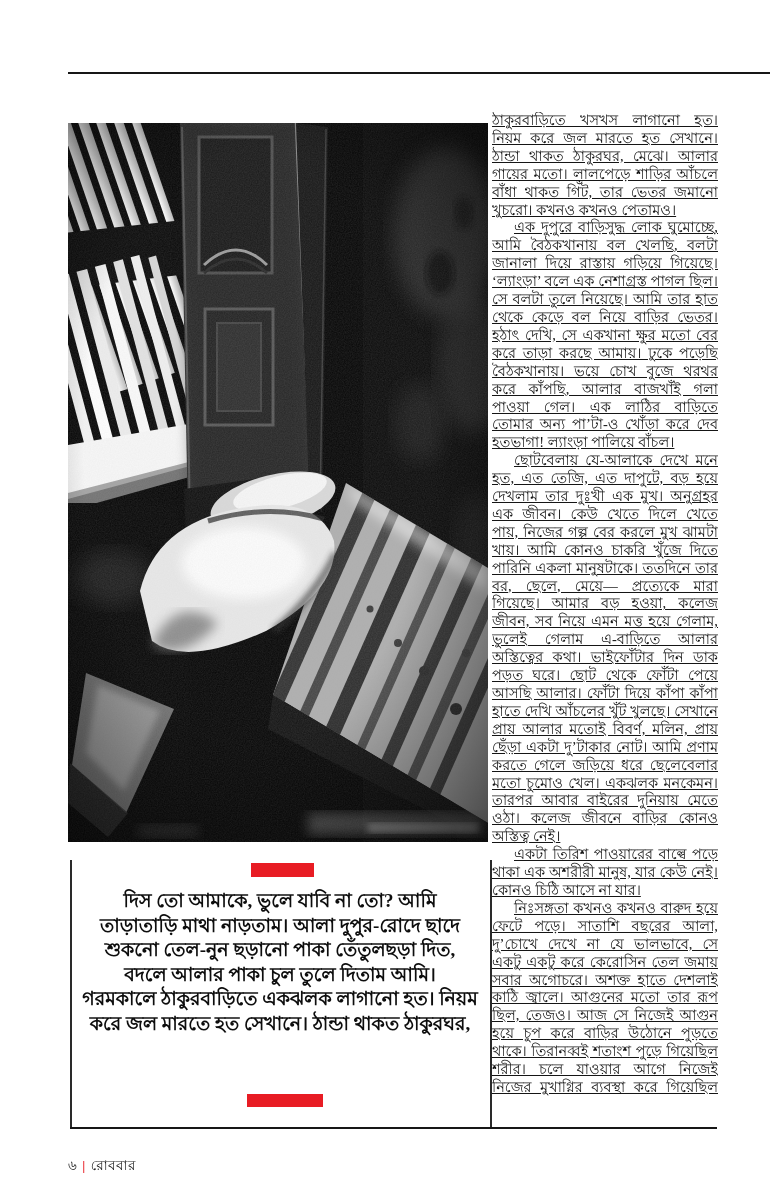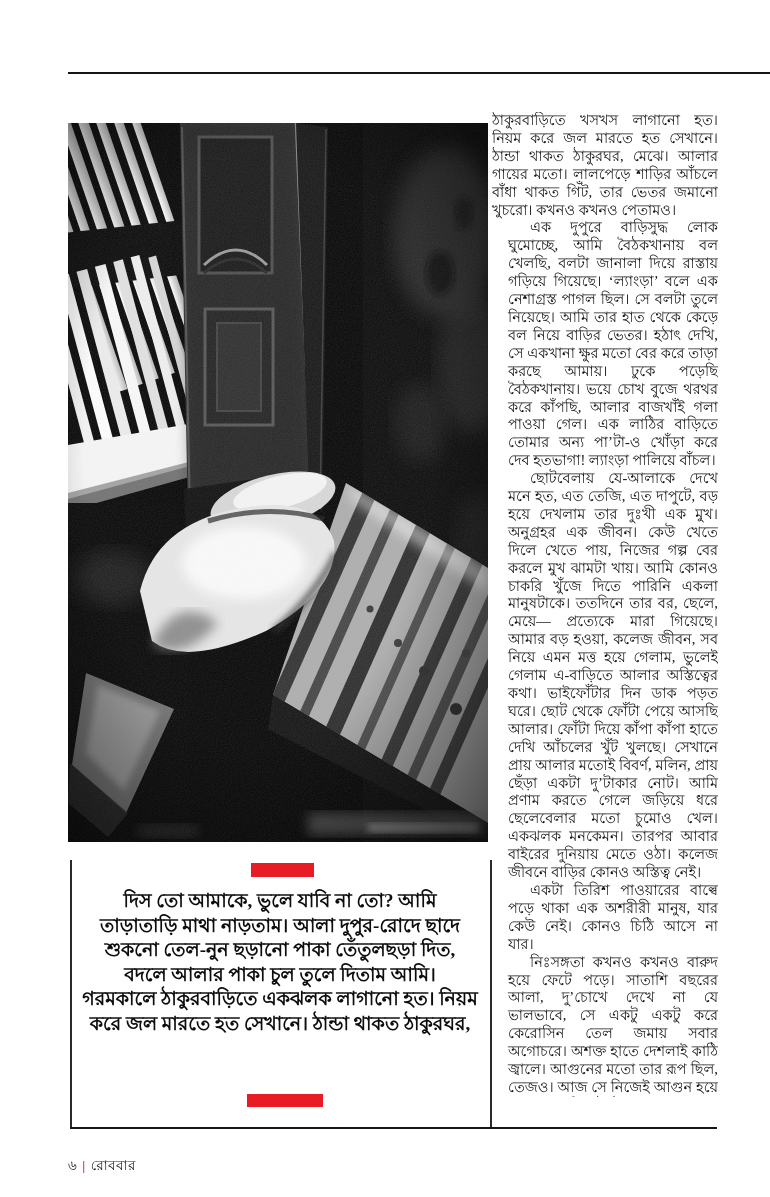--- a/index.html
+++ b/index.html
@@ -6,24 +6,24 @@
   .page{
     position:relative;width:770px;height:1197px;background:#ffffff;overflow:hidden;
     font-family:"Liberation Serif","DejaVu Serif",serif;color:#1b1b1b;
   }
   .rule-h{position:absolute;background:#161616;height:2px;}
   .rule-v{position:absolute;background:#2a2a2a;width:1.5px;}
   .photo{position:absolute;left:68px;top:123px;width:420px;height:719px;background:#000;}
   .photo svg{display:block;width:420px;height:719px;}
   .article-col{
     position:absolute;left:492px;top:112px;width:226px;height:985px;overflow:hidden;
-    font-size:14.5px;line-height:17.9px;text-align:justify;color:#151515;
+    font-size:14.5px;line-height:17.9px;text-align:justify;color:#151515;text-decoration:underline;
   }
   .article-col p{margin:0;padding:0;}
-  .article-col p.indent{text-indent:22px;margin-left:16px;}
+  .article-col p.indent{text-indent:22px;}
   .redbar{position:absolute;background:#e81c24;}
   .pull-quote{
     position:absolute;left:80px;top:889px;width:400px;text-align:center;
     font-weight:700;font-size:19px;line-height:24.6px;color:#0d0d0d;
   }
   .pull-quote div{white-space:nowrap;}
   .footer{
     position:absolute;left:68px;top:1138px;font-size:13.5px;letter-spacing:.5px;color:#1b1b1b;
     font-family:"Liberation Serif","DejaVu Serif",serif;
     margin-top:17px;

